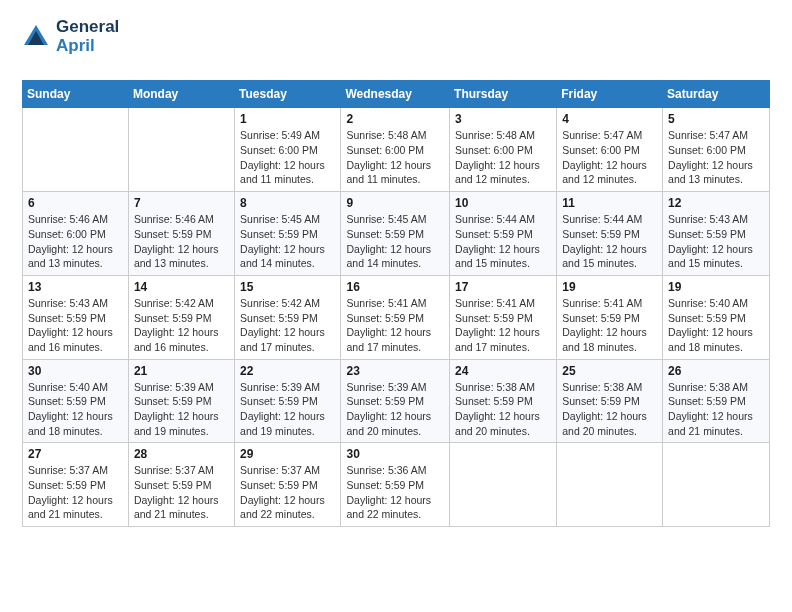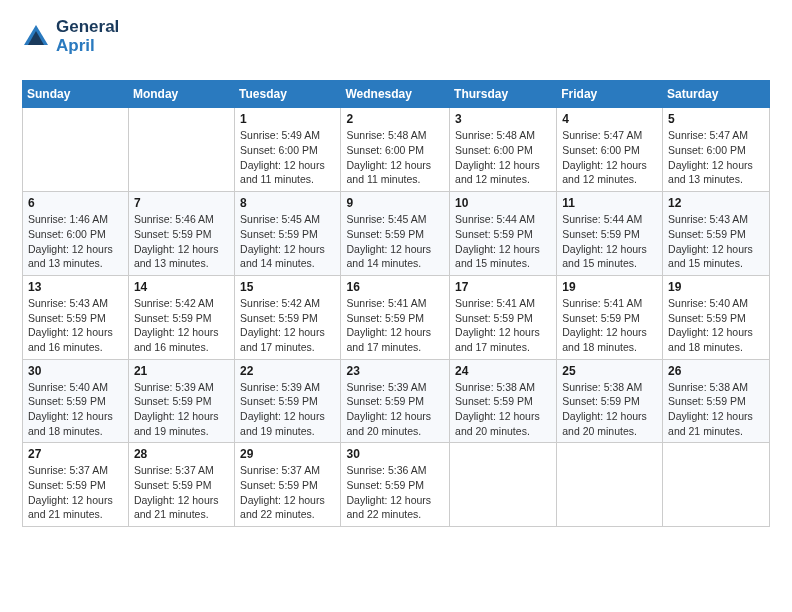--- a/index.html
+++ b/index.html
@@ -164,21 +164,21 @@
           <td>
             <span class="day-number">5</span>
             <div class="day-info">Sunrise: 5:47 AM
 Sunset: 6:00 PM
 Daylight: 12 hours and 13 minutes.</div>
           </td>
         </tr>
         <tr class="row-alt">
           <td>
             <span class="day-number">6</span>
-            <div class="day-info">Sunrise: 1:46 AM
+            <div class="day-info">Sunrise: 5:46 AM
 Sunset: 6:00 PM
 Daylight: 12 hours and 13 minutes.</div>
           </td>
           <td>
             <span class="day-number">7</span>
             <div class="day-info">Sunrise: 5:46 AM
 Sunset: 5:59 PM
 Daylight: 12 hours and 13 minutes.</div>
           </td>
           <td>

